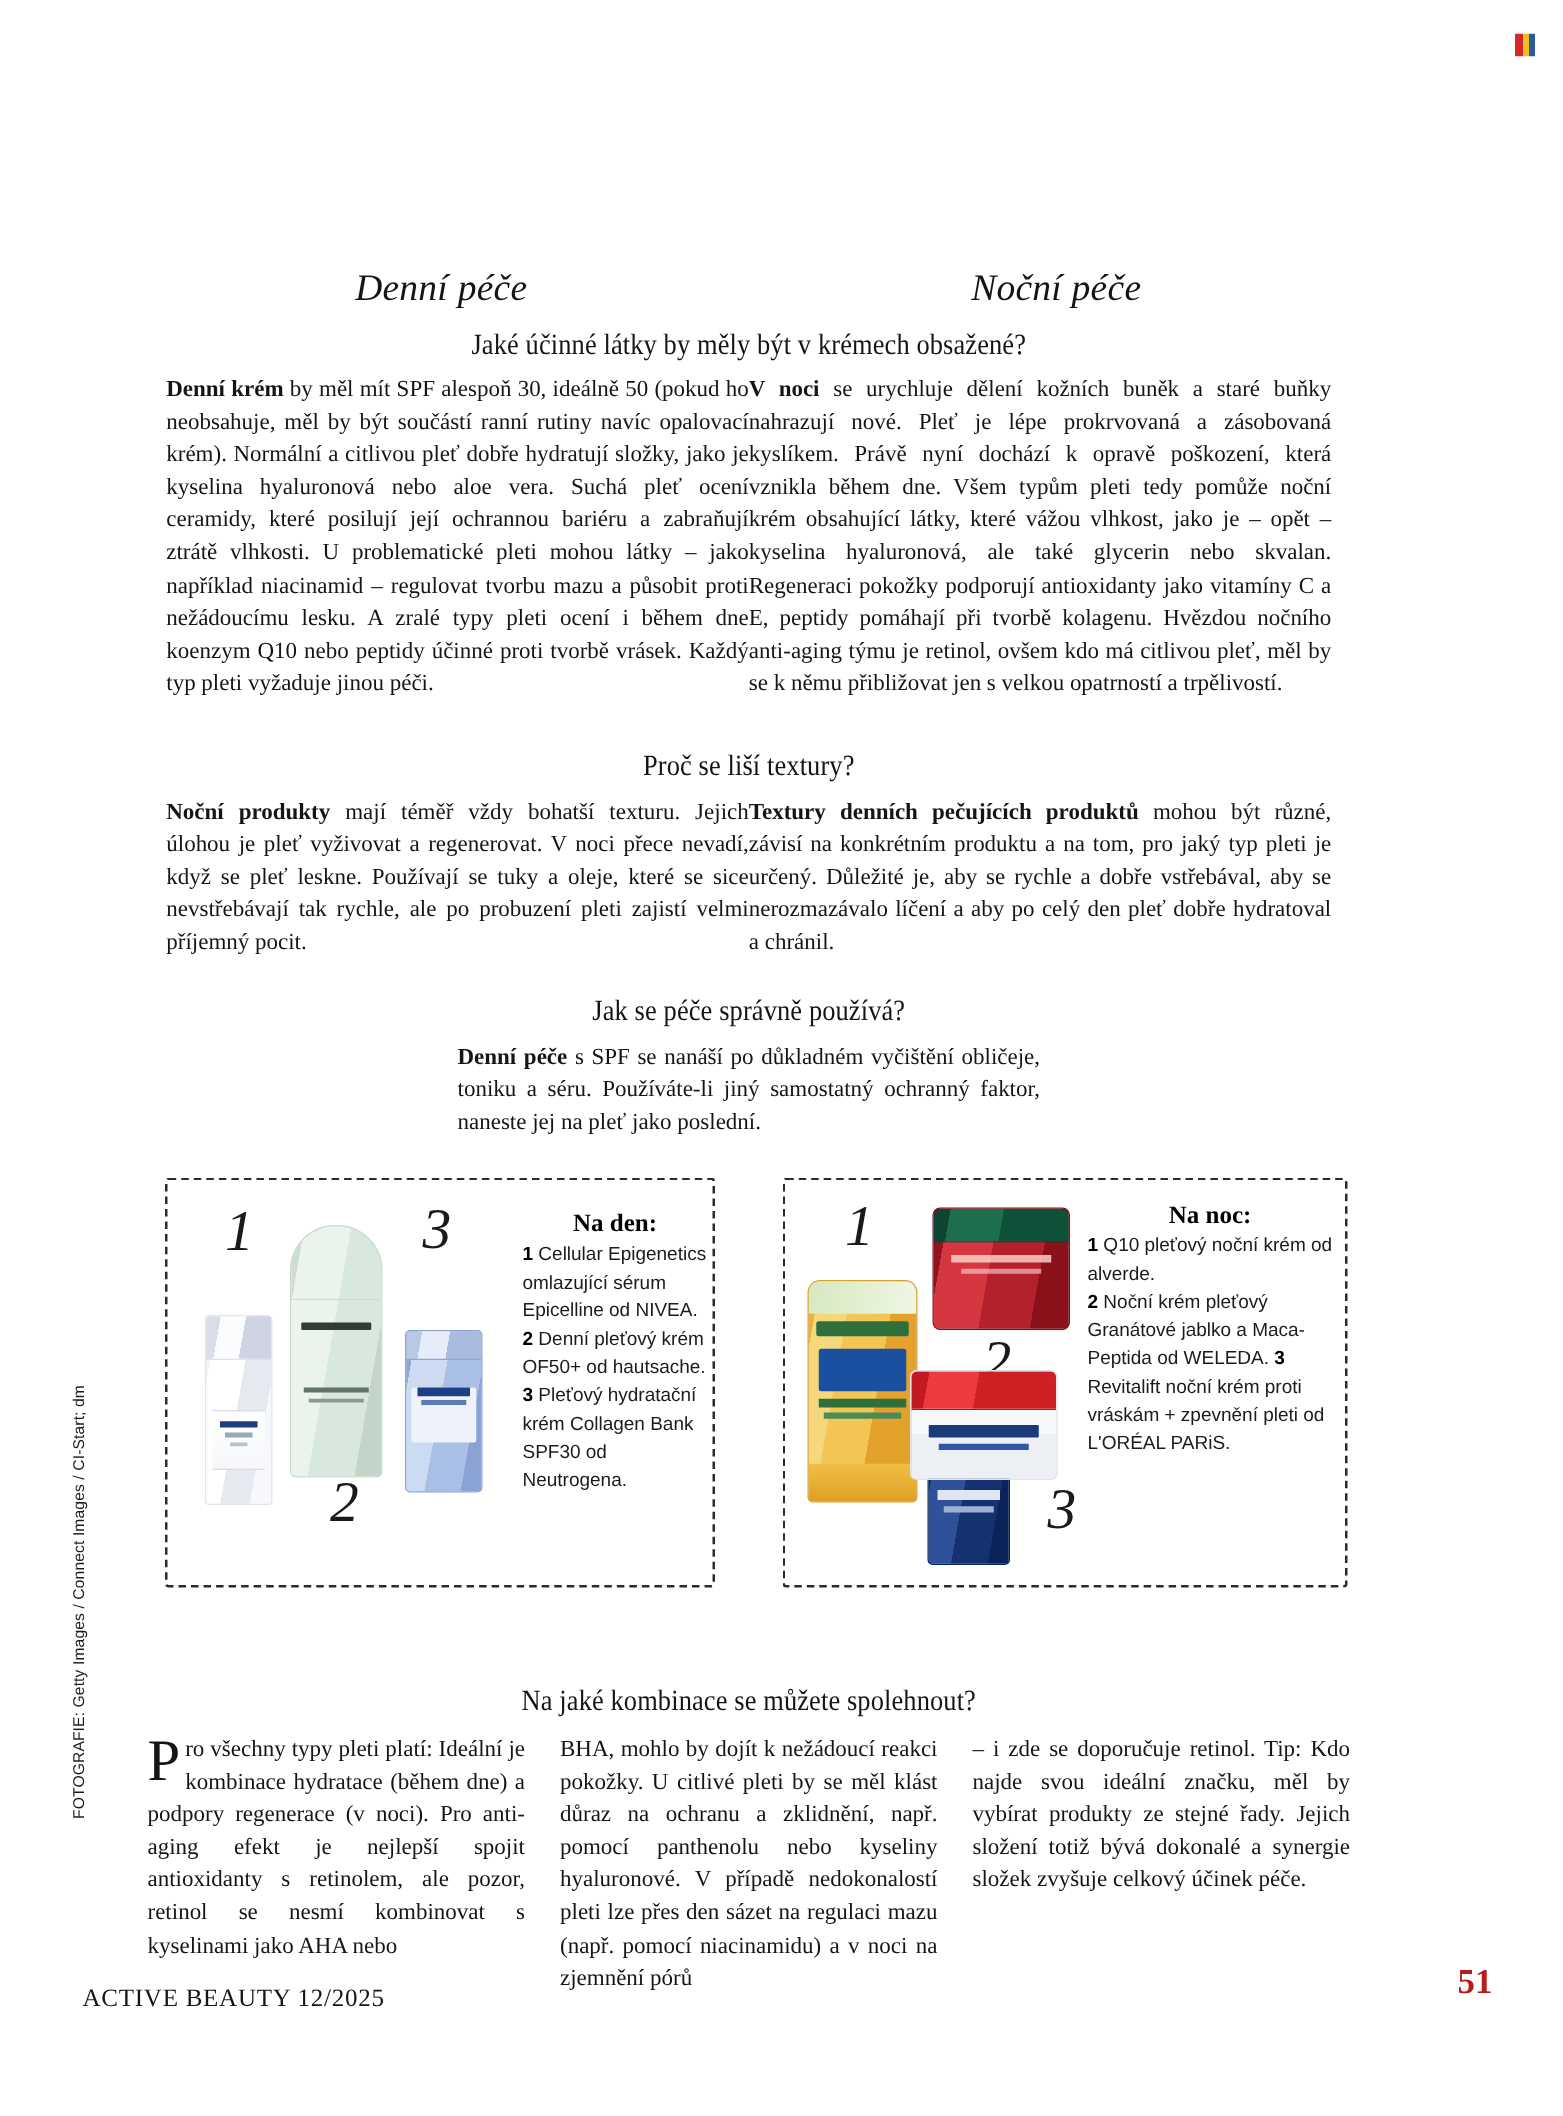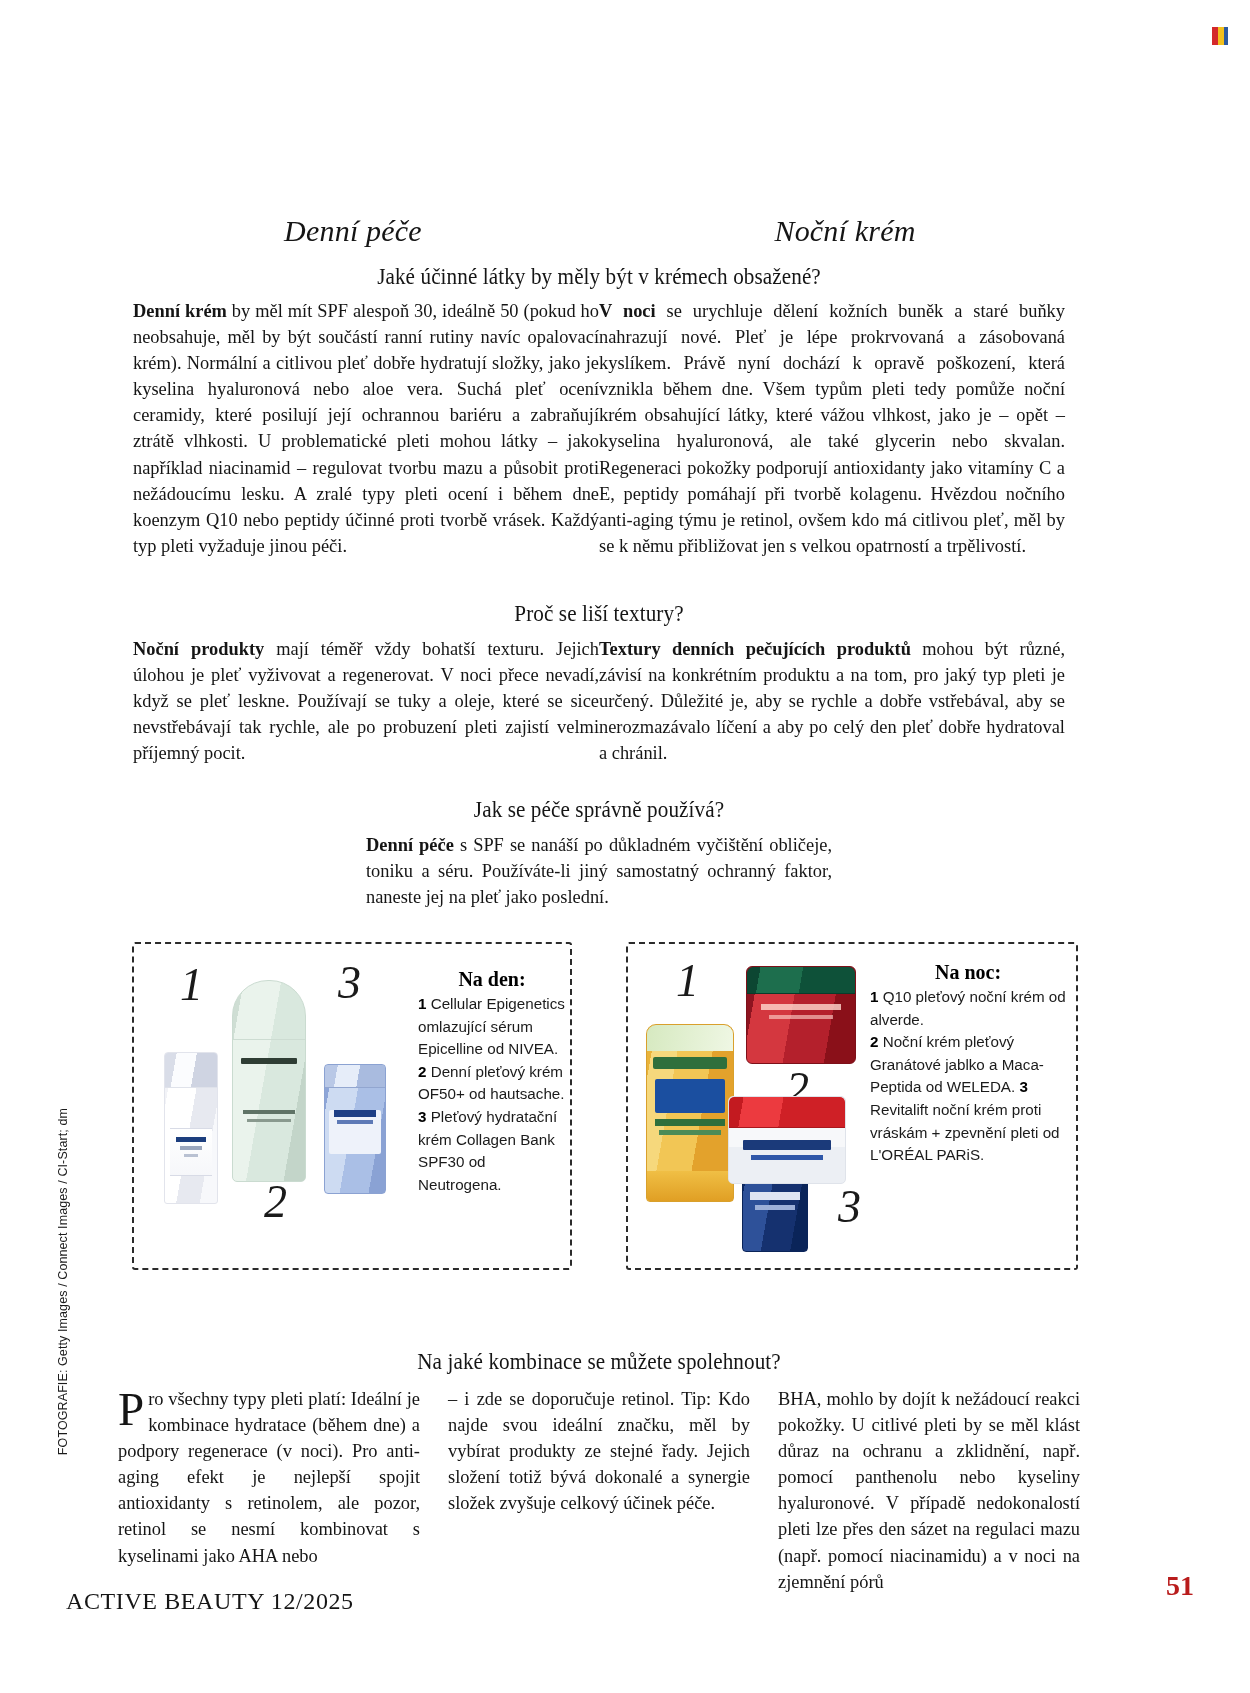--- a/index.html
+++ b/index.html
@@ -298,21 +298,21 @@
     padding: 4px 4px 0 0;
     font-weight: 400;
   }
 
   
   .footer-left {
     position: absolute;
     left: 66px;
     top: 1588px;
     font-family: "Liberation Serif", serif;
-    font-size: 24px;
+    font-size: 20px;
     letter-spacing: 0.6px;
   }
   .footer-page {
     position: absolute;
     right: 56px;
     top: 1570px;
     font-family: "Liberation Serif", serif;
     font-size: 28px;
     font-weight: 700;
     color: #b91c1c;
@@ -323,21 +323,21 @@
 
 <div class="corner-mark"></div>
 
 <div class="photo-credit">FOTOGRAFIE: Getty Images / Connect Images / CI-Start; dm</div>
 
 <div class="page">
 
   <div class="dual-heads">
     <div class="h-left">Denní péče</div>
     <div class="spacer"></div>
-    <div class="h-right">Noční krém</div>
+    <div class="h-right">Noční péče</div>
   </div>
 
   <div class="section-head" style="position:absolute;top:263px;left:0;width:962px;">Jaké účinné látky by měly být v krémech obsažené?</div>
 
   <div class="cols2" style="top:298px;">
     <div class="col">
       <p class="body-text" style="margin:0;"><b>Denní krém</b><span> by měl mít SPF alespoň 30, ideálně 50 (pokud ho neobsahuje, měl by být součástí ranní rutiny navíc opalovací krém). Normální a citlivou pleť dobře hydratují složky, jako je kyselina hyaluronová nebo aloe vera. Suchá pleť ocení ceramidy, které posilují její ochrannou bariéru a zabraňují ztrátě vlhkosti. U problematické pleti mohou látky – jako například niacinamid – regulovat tvorbu mazu a působit proti nežádoucímu lesku. A zralé typy pleti ocení i během dne koenzym Q10 nebo peptidy účinné proti tvorbě vrásek. Každý typ pleti vyžaduje jinou péči.</span></p>
     </div>
     <div class="col">
       <p class="body-text" style="margin:0;"><b>V noci</b><span> se urychluje dělení kožních buněk a staré buňky nahrazují nové. Pleť je lépe prokrvovaná a zásobovaná kyslíkem. Právě nyní dochází k opravě poškození, která vznikla během dne. Všem typům pleti tedy pomůže noční krém obsahující látky, které vážou vlhkost, jako je – opět – kyselina hyaluronová, ale také glycerin nebo skvalan. Regeneraci pokožky podporují antioxidanty jako vitamíny C a E, peptidy pomáhají při tvorbě kolagenu. Hvězdou nočního anti-aging týmu je retinol, ovšem kdo má citlivou pleť, měl by se k němu přibližovat jen s velkou opatrností a trpělivostí.</span></p>
@@ -450,23 +450,23 @@
     </div>
   </div>
 
   <div class="section-head" style="position:absolute;top:1348px;left:0;width:962px;">Na jaké kombinace se můžete spolehnout?</div>
 
   <div class="cols3" style="top:1386px;">
     <div class="col3">
       <p class="body-text dropcap-par" style="margin:0;"><span class="dropcap">P</span><span>ro všechny typy pleti platí: Ideální je kombinace hydratace (během dne) a podpory regenerace (v noci). Pro anti-aging efekt je nejlepší spojit antioxidanty s retinolem, ale pozor, retinol se nesmí kombinovat s kyselinami jako AHA nebo</span></p>
     </div>
     <div class="col3">
+      <p class="body-text" style="margin:0;"><span>BHA, mohlo by dojít k nežádoucí reakci pokožky. U citlivé pleti by se měl klást důraz na ochranu a zklidnění, např. pomocí panthenolu nebo kyseliny hyaluronové. V případě nedokonalostí pleti lze přes den sázet na regulaci mazu (např. pomocí niacinamidu) a v noci na zjemnění pórů</span></p>
+    </div>
+    <div class="col3">
       <p class="body-text" style="margin:0;"><span>– i zde se doporučuje retinol. Tip: Kdo najde svou ideální značku, měl by vybírat produkty ze stejné řady. Jejich složení totiž bývá dokonalé a synergie složek zvyšuje celkový účinek péče.</span></p>
-    </div>
-    <div class="col3">
-      <p class="body-text" style="margin:0;"><span>BHA, mohlo by dojít k nežádoucí reakci pokožky. U citlivé pleti by se měl klást důraz na ochranu a zklidnění, např. pomocí panthenolu nebo kyseliny hyaluronové. V případě nedokonalostí pleti lze přes den sázet na regulaci mazu (např. pomocí niacinamidu) a v noci na zjemnění pórů</span></p>
     </div>
   </div>
 
 </div>
 
 <div class="footer-left">ACTIVE BEAUTY 12/2025</div>
 <div class="footer-page">51</div>
 
 </body></html>

